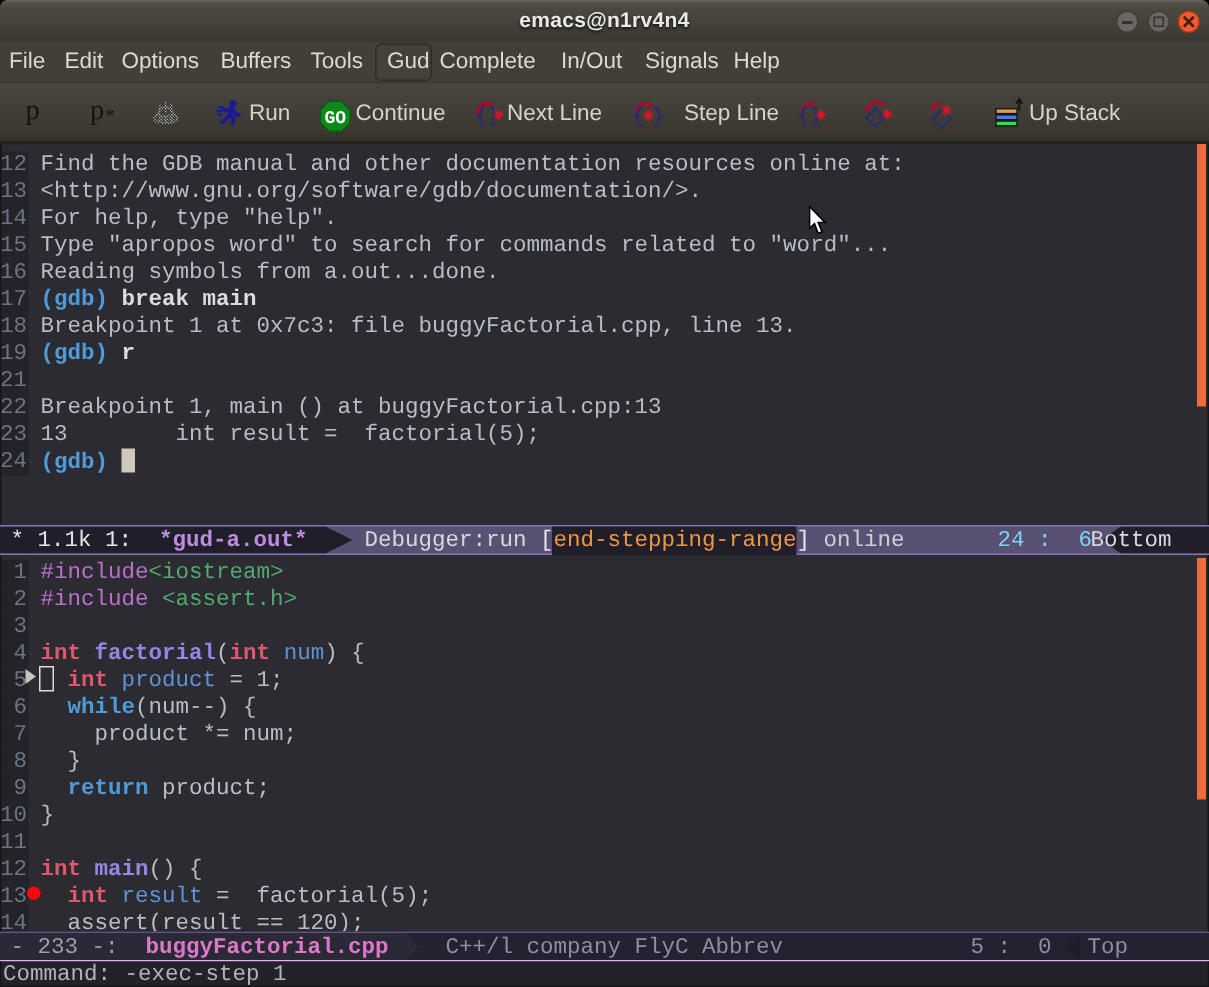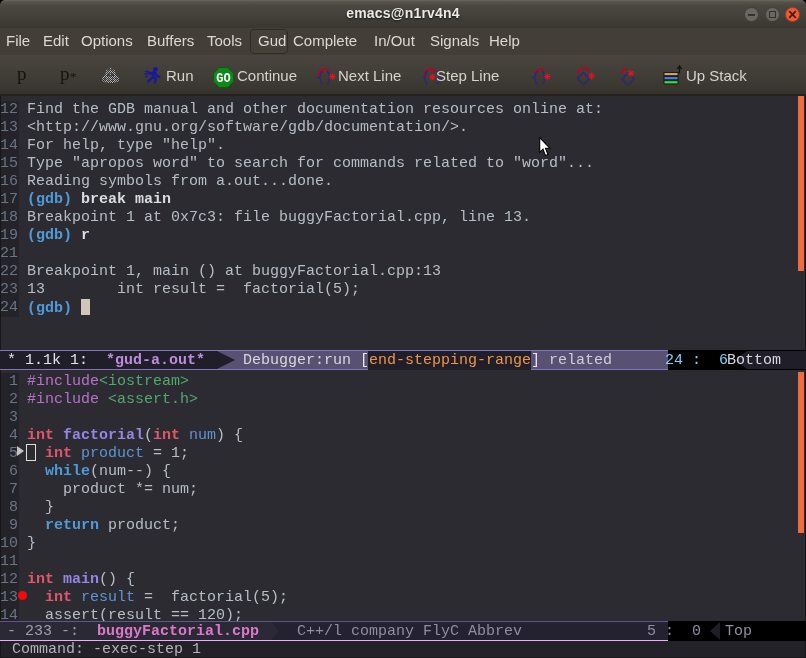--- a/index.html
+++ b/index.html
@@ -40,31 +40,31 @@
   .kb{color:#4f9ad8;font-weight:bold;}
   .fv{color:#9585e5;font-weight:bold;}
   .vb{color:#5f93d2;}
   .ip{color:#b970cc;}
   .sg{color:#51a96e;}
   .cursor{display:inline-block;width:9px;height:16px;background:#cfc8ba;
     vertical-align:-3px;}
   
   .sbthumb{width:6px;background:#ed6b3d;left:798px;}
   
-  .mline{left:0;width:668px;height:20px;font-family:"Liberation Mono",monospace;
+  .mline{left:0;width:806px;height:20px;font-family:"Liberation Mono",monospace;
     font-size:15px;line-height:18px;white-space:pre;box-sizing:border-box;}
   .mline span.abs{top:1px;}
   #ml1{top:350px;background:#595171;border-top:1px solid #8273bc;
     border-bottom:1px solid #8273bc;}
   #ml2{top:621px;background:#242230;border-top:1px solid #60558a;
     border-bottom:1px solid #f0abfc;}
   
   #echo{left:0;top:641px;width:806px;height:17px;background:#242229;
     color:#b3b1ba;font-family:"Liberation Mono",monospace;font-size:15px;line-height:18px;
-    padding-left:12px;box-sizing:border-box;}
+    padding-left:2px;box-sizing:border-box;}
 </style>
 </head>
 <body>
 <div id="frame">
 
   <div id="titlebar" class="abs"></div>
   <div id="title" class="abs">emacs@n1rv4n4</div>
   <div class="wbtn abs" style="left:744px;background:#6b6760;border:1px solid #403e39;"></div>
   <div class="abs" style="left:748px;top:13.5px;width:7px;height:2px;background:#34322d;"></div>
   <div class="wbtn abs" style="left:764.5px;background:#6b6760;border:1px solid #403e39;"></div>
@@ -150,21 +150,21 @@
         <path d="M6 5.5 q-2.6 0.3 -2.6 3.5 q0 2 -1.6 2.6 q1.6 0.6 1.6 2.6 q0 3.2 2.6 3.5"></path>
         <path d="M14.5 5.5 q2.6 0.3 2.6 3.5 q0 2 1.6 2.6 q-1.6 0.6 -1.6 2.6 q0 3.2 -2.6 3.5"></path>
       </g>
       <g stroke="#e01424" stroke-width="1.15">
         <path d="M10.3 7.7 L10.3 14.3"></path>
           <path d="M7.000000000000001 11 L13.600000000000001 11"></path>
         <path d="M7.957000000000001 8.657 L12.643 13.343"></path>
           <path d="M12.643 8.657 L7.957000000000001 13.343"></path>
       </g>
     </svg>
-    <span class="tl" style="left:436px;">Step Line</span>
+    <span class="tl" style="left:456px;">Step Line</span>
     <svg class="tl" style="left:531px;top:11px;" width="21" height="21" viewBox="0 0 21 21">
       <path d="M4 8.5 Q5 3.2 10 3.2 L12.5 3.6" fill="none" stroke="#b4022e" stroke-width="2"></path>
       <g stroke="#2b2b6e" stroke-width="1.6" fill="none">
         <path d="M7 5.5 q-2.6 0.3 -2.6 3.5 q0 2 -1.6 2.6 q1.6 0.6 1.6 2.6 q0 3.2 2.6 3.5"></path>
         <path d="M10.5 5.5 q2.6 0.3 2.6 3.5 q0 2 1.6 2.6 q-1.6 0.6 -1.6 2.6 q0 3.2 -2.6 3.5"></path>
       </g>
       <g stroke="#e01424" stroke-width="1.15">
         <path d="M16.3 7.2 L16.3 13.8"></path>
           <path d="M13.0 10.5 L19.6 10.5"></path>
         <path d="M13.957 8.157 L18.643 12.843"></path>
@@ -259,21 +259,21 @@
     </svg>
     <svg class="abs" style="left:730px;top:0;" width="76" height="18">
       <polygon points="17,0 76,0 76,18 17,18 5,9" fill="#201e28"></polygon>
     </svg>
     <span class="abs" style="left:7px;color:#e4e3e9;">* 1.1k 1:</span>
     <span class="abs" style="left:106px;color:#bb8ce0;font-weight:bold;">*gud-a.out*</span>
     <span class="abs" style="left:243px;color:#d8d7de;">Debugger:run</span>
     <span class="abs" style="left:360px;color:#e6e5eb;">[</span>
     <span class="abs" style="left:368px;top:0;padding:1px 0 1px 1px;background:#201e28;color:#ef9547;">end-stepping-range</span>
     <span class="abs" style="left:531px;color:#e6e5eb;">]</span>
-    <span class="abs" style="left:549px;color:#cfced8;">related</span>
+    <span class="abs" style="left:549px;color:#cfced8;">online</span>
     <span class="abs" style="left:665px;color:#7dd3fc;">24 :  6</span>
     <span class="abs" style="left:727px;color:#d8d7de;">Bottom</span>
   </div>
 
   <div id="srcwin" class="abs win">
     <div class="ln">
         <span class="num"> 1</span>
         <span class="tx"><span class="ip">#include</span><span class="sg">&lt;iostream&gt;</span></span>
       </div>
     <div class="ln">

